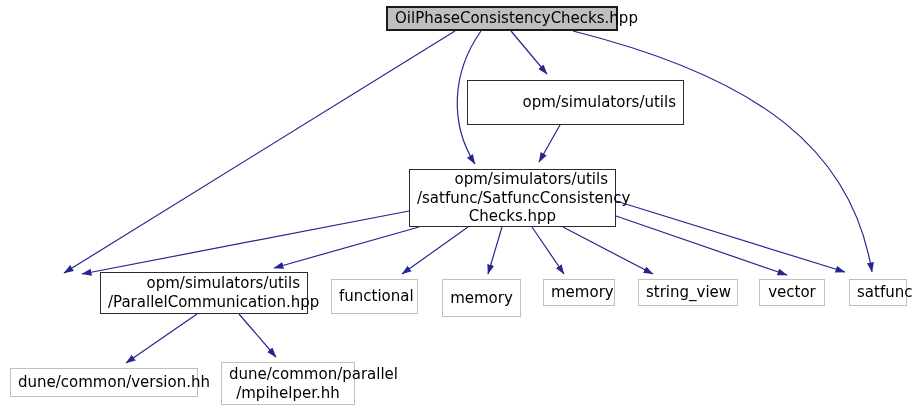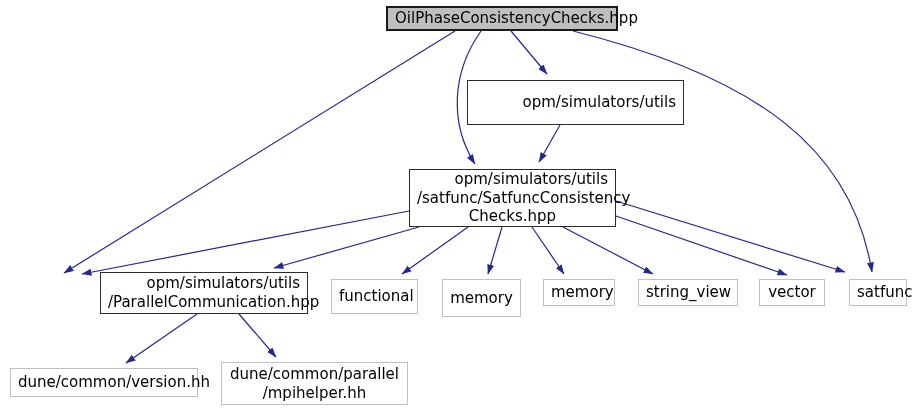--- a/index.html
+++ b/index.html
@@ -108,18 +108,18 @@
   </div>
 
   <div class="node" style="left:849px;top:279px;width:58px;height:27px">
     <div class="ln ln-c">satfunc</div>
   </div>
 
   <div class="node" style="left:10px;top:368px;width:188px;height:29px">
     <div class="ln ln-c">dune/common/version.hh</div>
   </div>
 
-  <div class="node" style="left:221px;top:362px;width:187px;height:43px">
+  <div class="node" style="left:221px;top:362px;width:134px;height:43px">
     <div class="ln ln-c">dune/common/parallel</div>
     <div class="ln ln-c">/mpihelper.hh</div>
   </div>
 
 </div>
 
 </body></html>

